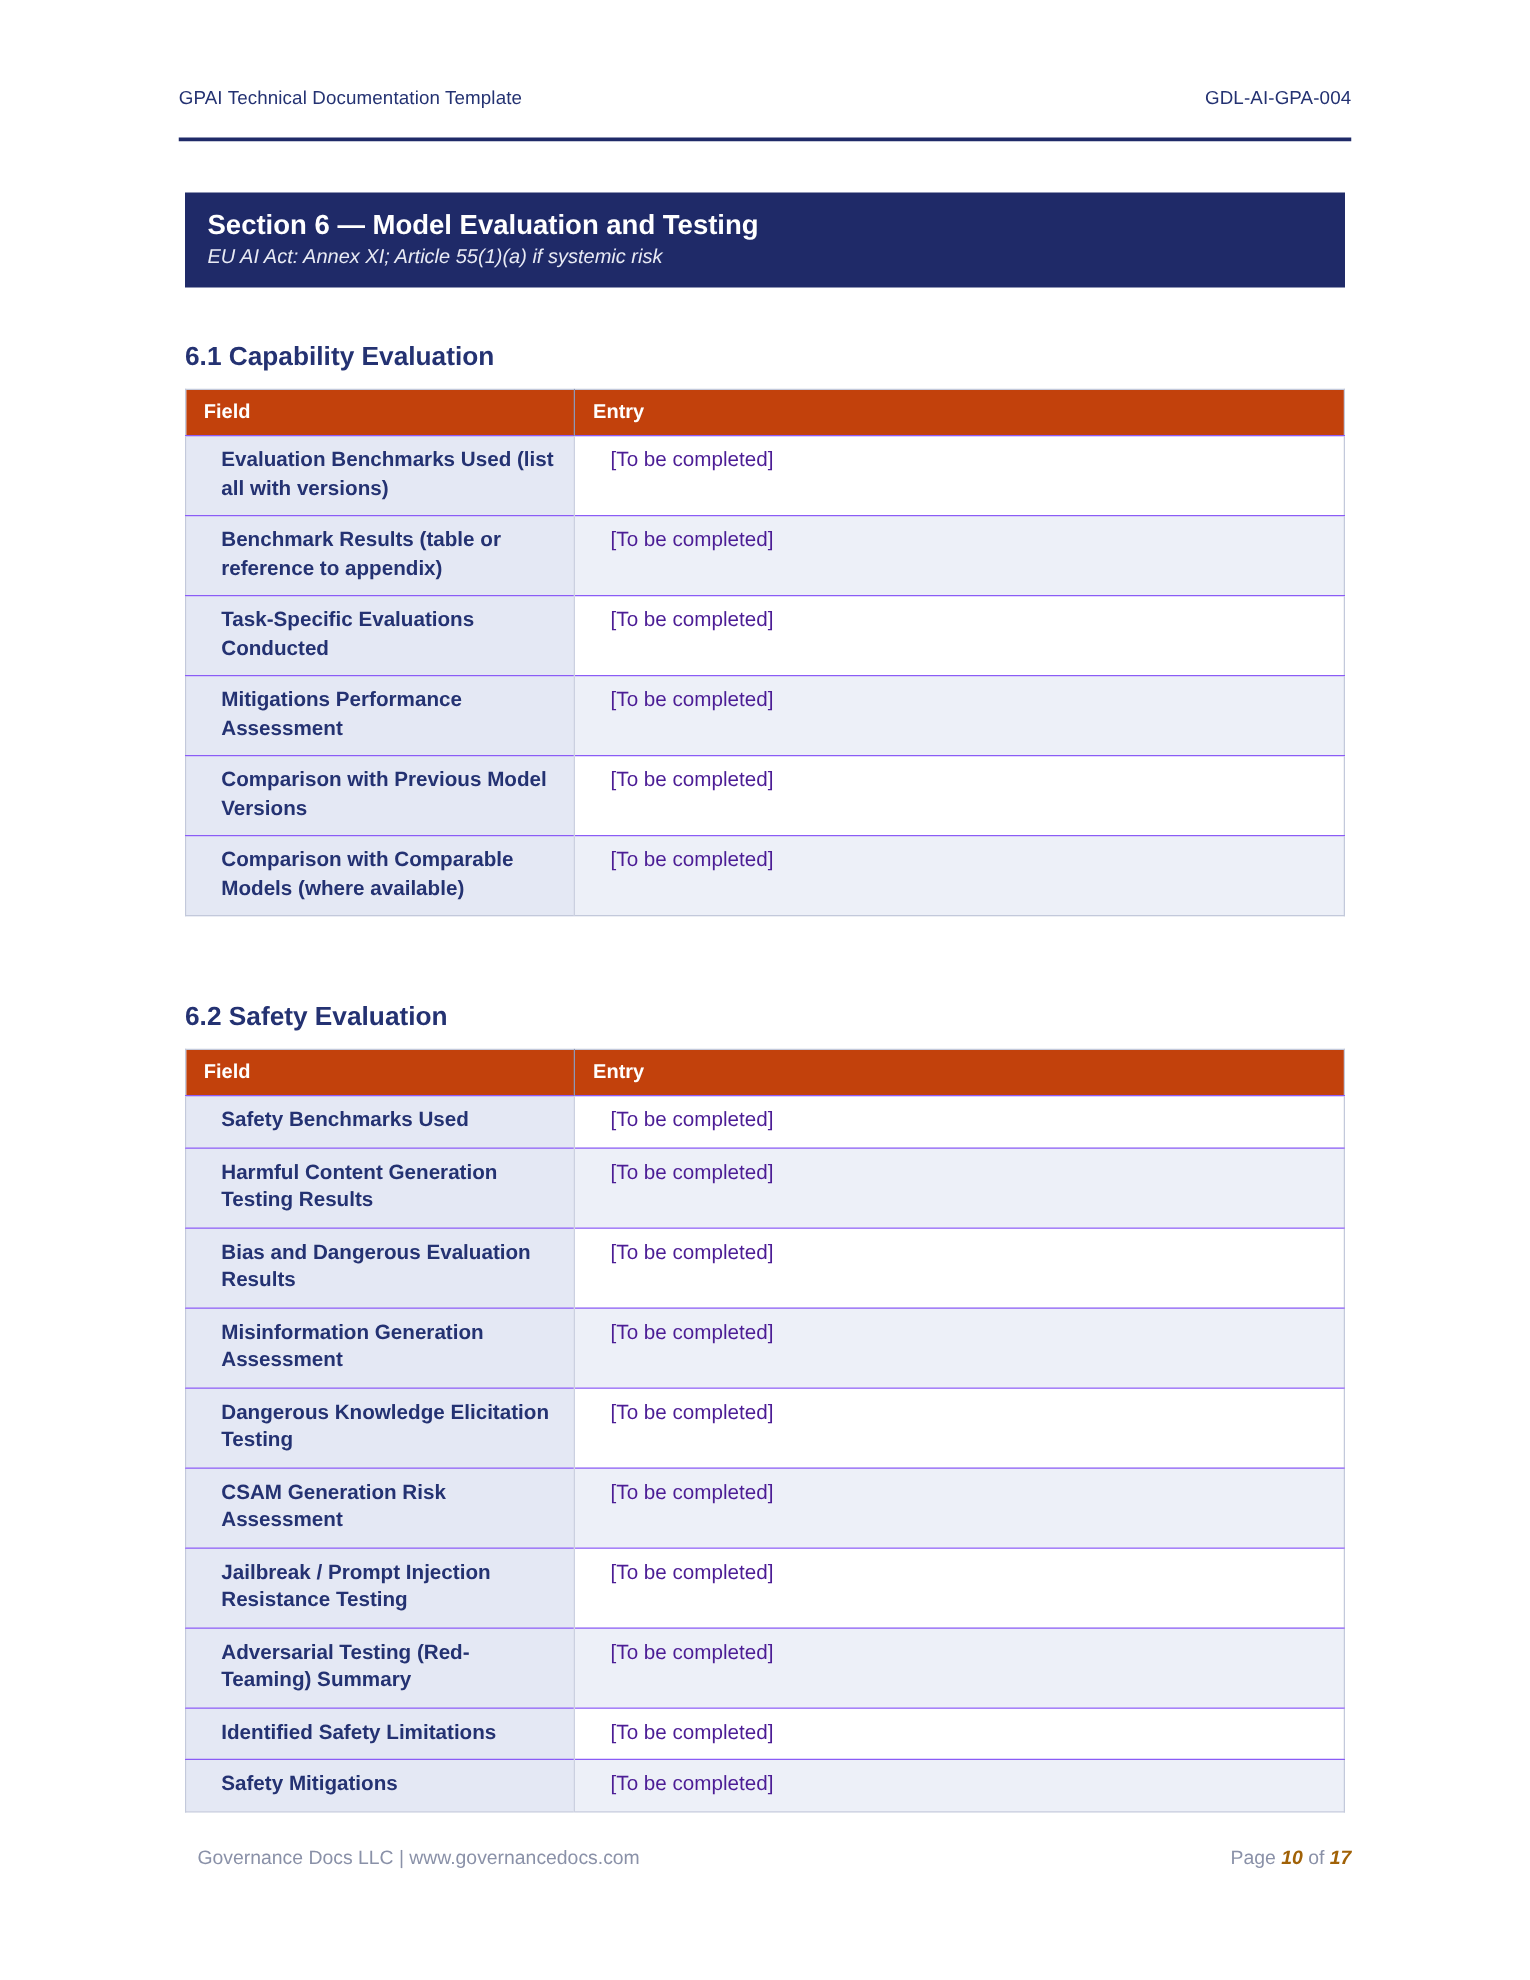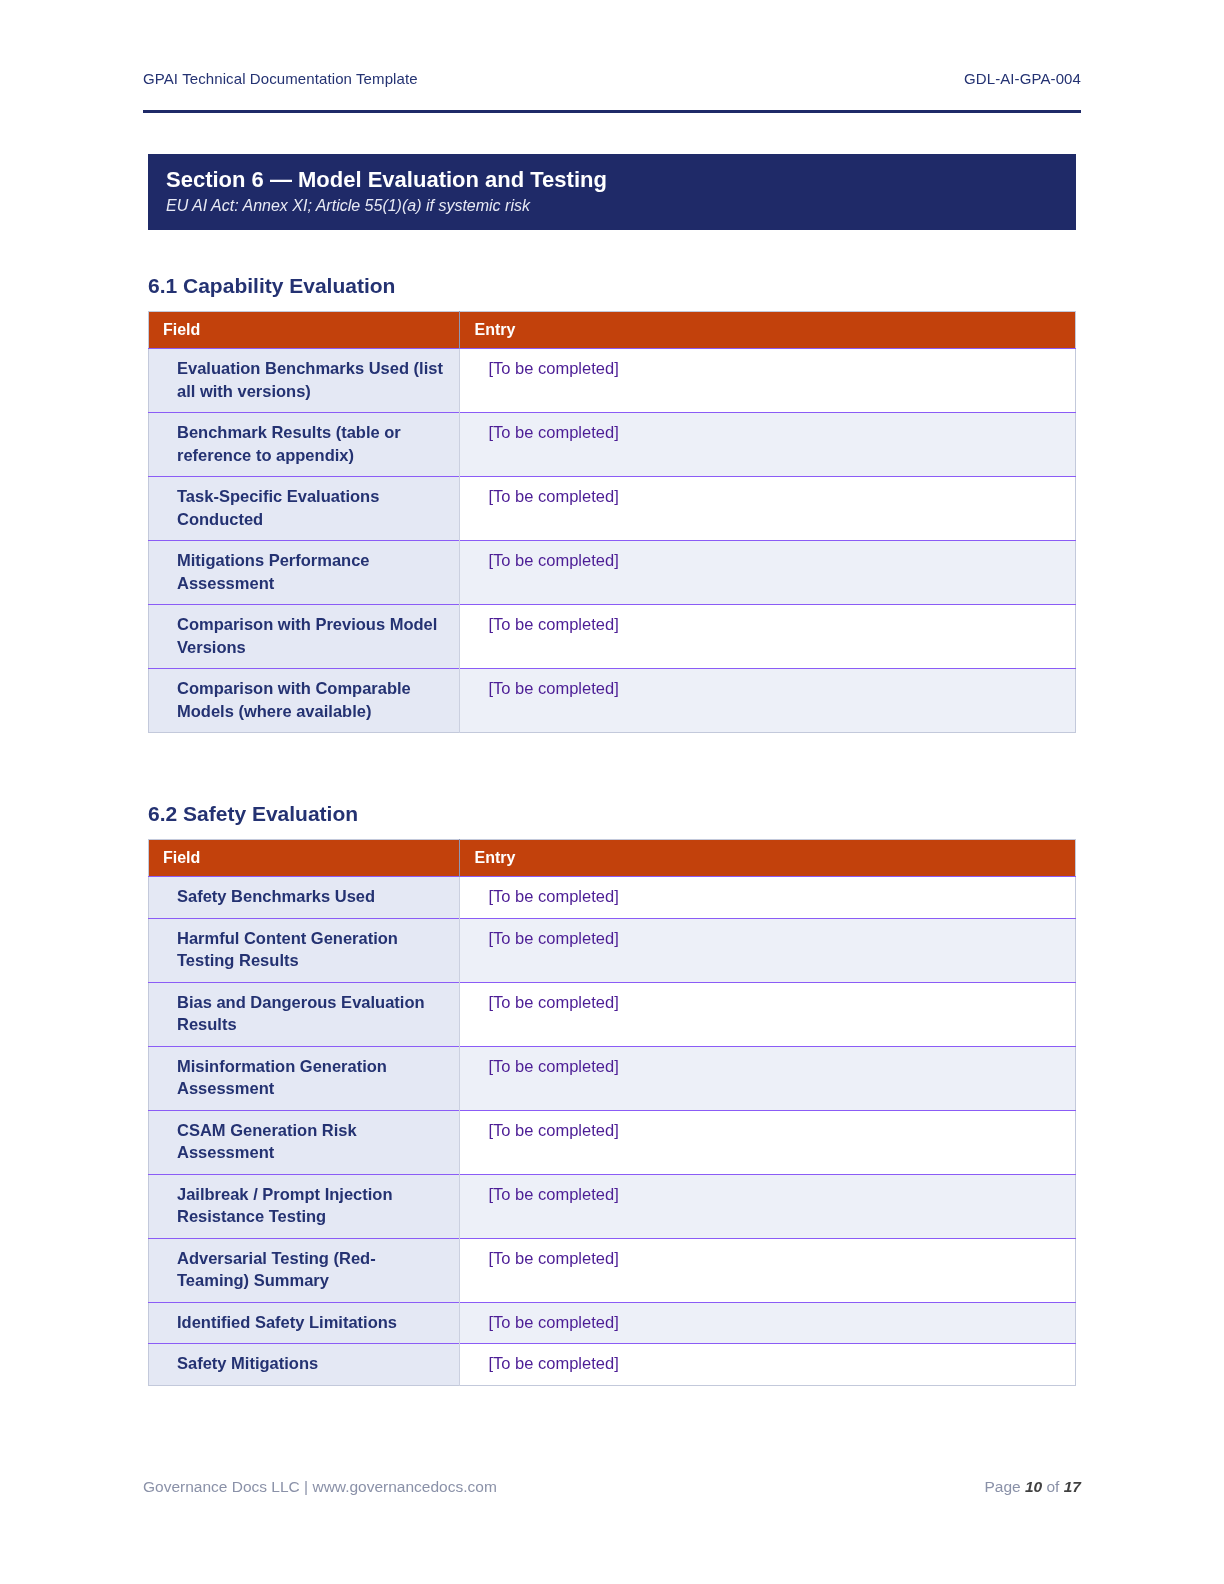--- a/index.html
+++ b/index.html
@@ -93,31 +93,31 @@
   table.kv-table td.entry-cell {
     background: #ffffff;
     color: #4c1d95;
     margin-left: 16px;
   }
   table.kv-table tbody tr:nth-child(even) td.entry-cell { background: #edf0f8; }
 
   
   .doc-footer {
     position: absolute;
-    left: 143px;
+    left: 158px;
     right: 143px;
     top: 1478px;
     display: flex;
     justify-content: space-between;
     align-items: baseline;
     font-size: 15.5px;
     color: #8a91a8;
   }
   .doc-footer .page-num {
-    color: #404040;
+    color: #a16207;
     font-weight: bold;
     font-style: italic;
   }
 </style>
 </head>
 <body>
 
 <div class="page">
 
   <div class="doc-header">
@@ -194,20 +194,24 @@
         <tr>
           <td class="field-cell">Harmful Content Generation Testing Results</td>
           <td class="entry-cell">[To be completed]</td>
         </tr>
         <tr>
           <td class="field-cell">Bias and Dangerous Evaluation Results</td>
           <td class="entry-cell">[To be completed]</td>
         </tr>
         <tr>
           <td class="field-cell">Misinformation Generation Assessment</td>
+          <td class="entry-cell">[To be completed]</td>
+        </tr>
+        <tr>
+          <td class="field-cell">Dangerous Knowledge Elicitation Testing</td>
           <td class="entry-cell">[To be completed]</td>
         </tr>
         <tr>
           <td class="field-cell">CSAM Generation Risk Assessment</td>
           <td class="entry-cell">[To be completed]</td>
         </tr>
         <tr>
           <td class="field-cell">Jailbreak / Prompt Injection Resistance Testing</td>
           <td class="entry-cell">[To be completed]</td>
         </tr>

